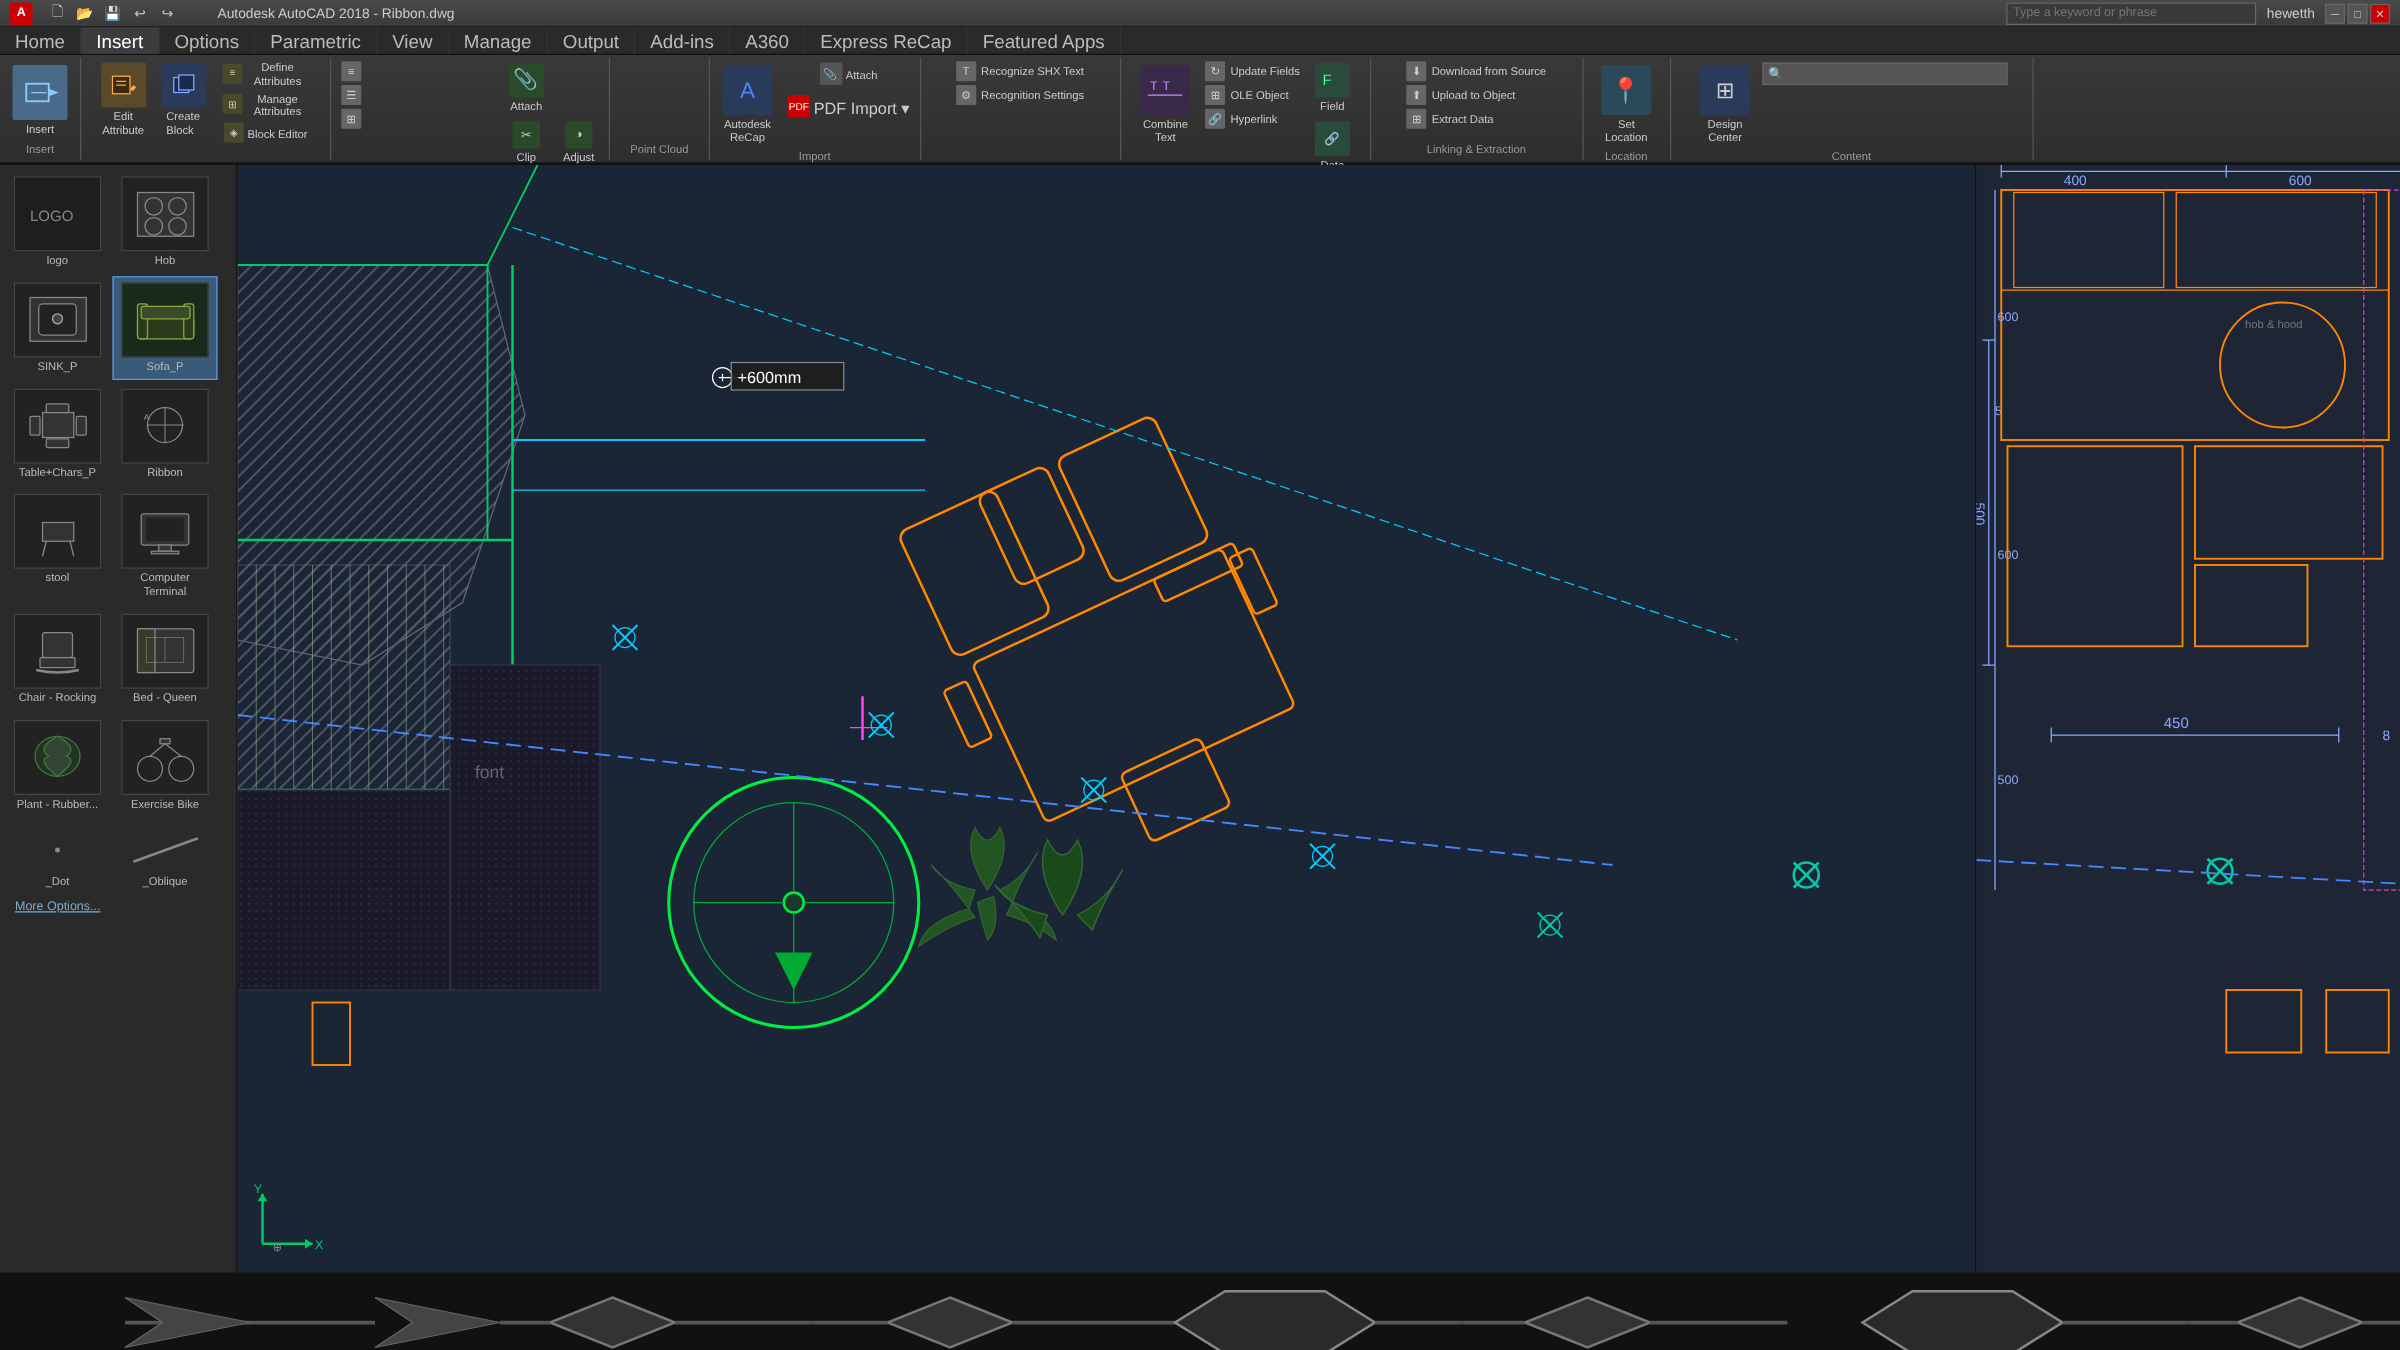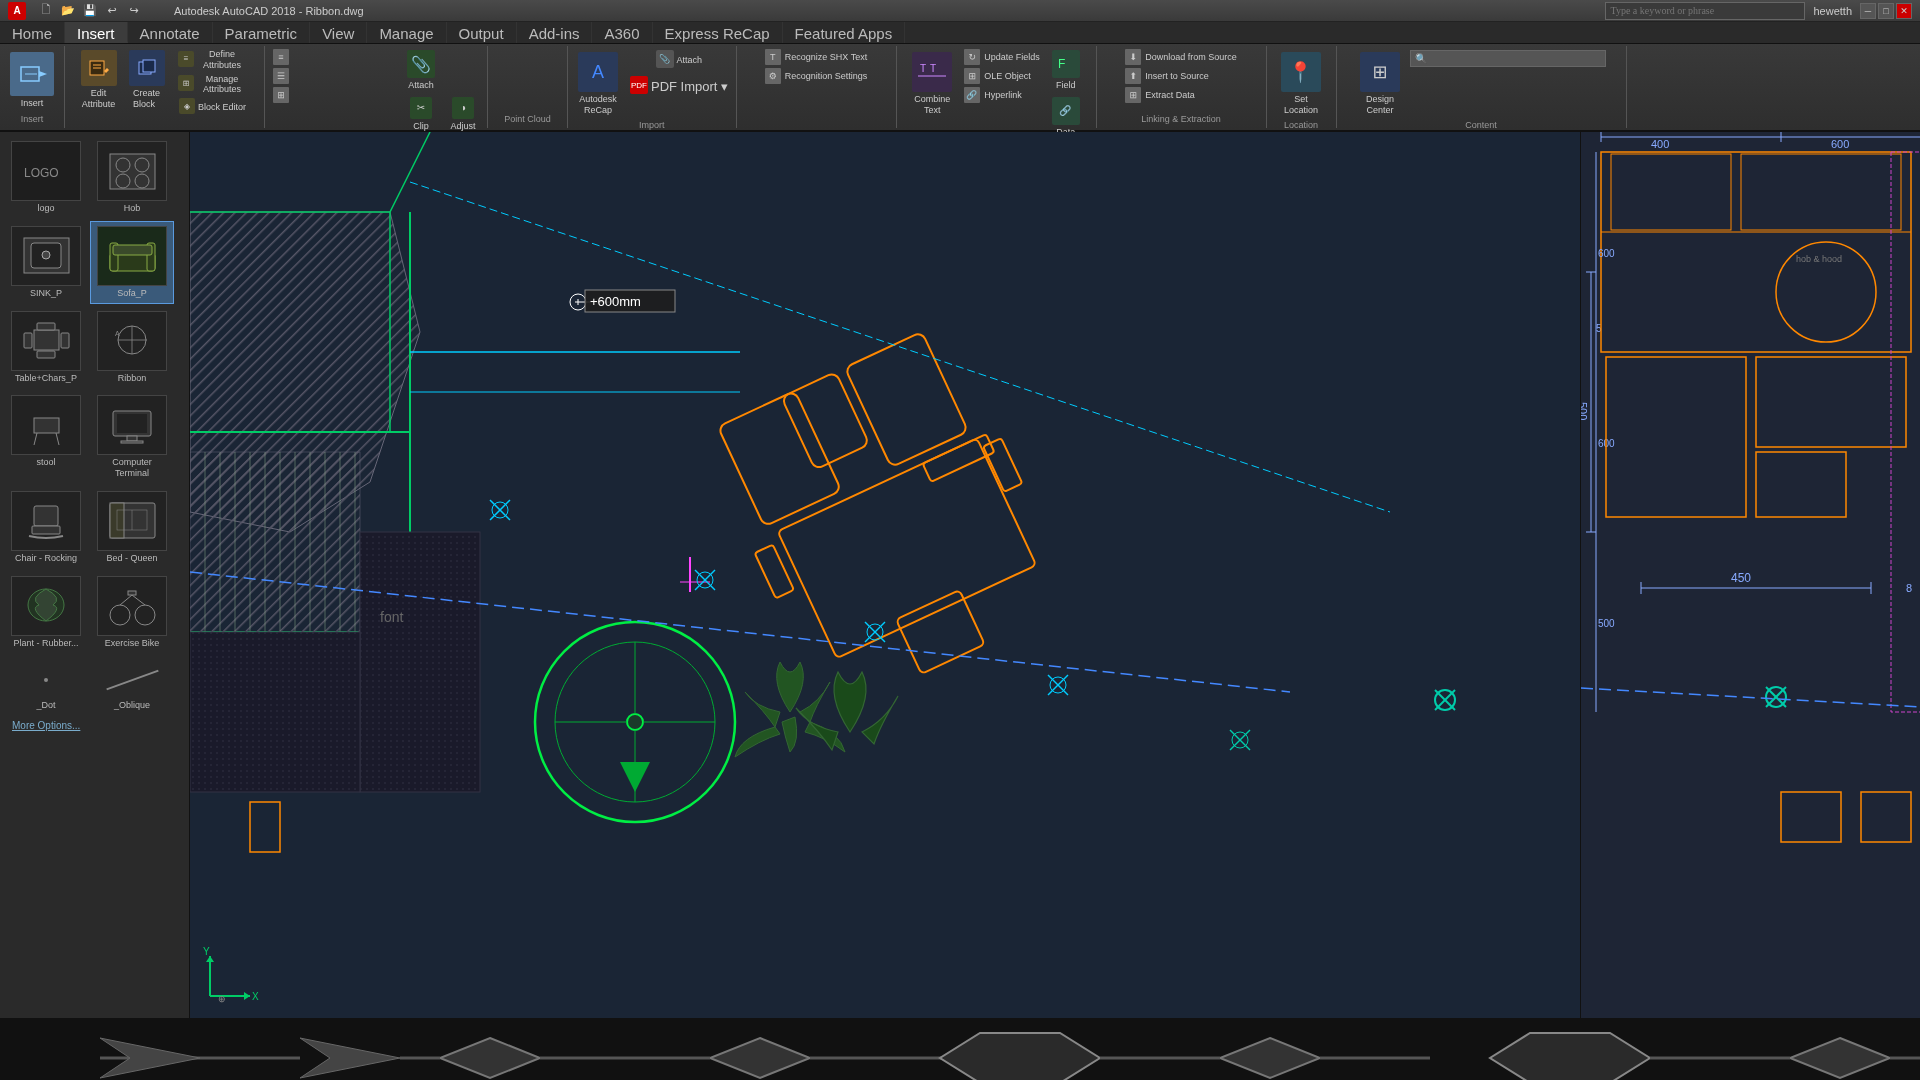--- a/index.html
+++ b/index.html
@@ -254,35 +254,35 @@
     <div class="qat">
       <div class="qat-btn">🗋</div>
       <div class="qat-btn">📂</div>
       <div class="qat-btn">💾</div>
       <div class="qat-btn">↩</div>
       <div class="qat-btn">↪</div>
     </div>
     <div id="titlebar-title" style="margin-left:20px;">Autodesk AutoCAD 2018 - Ribbon.dwg</div>
   </div>
   <div style="display:flex;align-items:center;gap:8px;">
-    <input id="search-box-top" style="width: 200px; height: 18px; background: rgb(58, 58, 58); border: 1px solid rgb(102, 102, 102); color: rgb(204, 204, 204); font-size: 10px; padding: 0px 4px; font-family: Liberation Serif, serif;" placeholder="Type a keyword or phrase">
+    <input id="search-box-top" style="width: 200px; height: 18px; background: rgb(58, 58, 58); border: 1px solid rgb(102, 102, 102); color: rgb(204, 204, 204); font-size: 10px; padding: 0px 4px;" placeholder="Type a keyword or phrase">
     <span style="color:#ccc;font-size:11px;">hewetth</span>
     <div id="titlebar-controls" style="display:flex;gap:2px;">
       <div class="titlebar-btn">─</div>
       <div class="titlebar-btn">□</div>
       <div class="titlebar-btn" style="background:#c00;">✕</div>
     </div>
   </div>
 </div>
 
 <div id="ribbon">
   <div id="ribbon-tabs">
     <div class="ribbon-tab">Home</div>
     <div class="ribbon-tab active">Insert</div>
-    <div class="ribbon-tab">Annotate</div>
+    <div class="ribbon-tab">Options</div>
     <div class="ribbon-tab">Parametric</div>
     <div class="ribbon-tab">View</div>
     <div class="ribbon-tab">Manage</div>
     <div class="ribbon-tab">Output</div>
     <div class="ribbon-tab">Add-ins</div>
     <div class="ribbon-tab">A360</div>
     <div class="ribbon-tab">Express ReCap</div>
     <div class="ribbon-tab">Featured Apps</div>
   </div>
 
@@ -468,21 +468,21 @@
 
     <div class="ribbon-group" style="min-width:170px;">
       <div class="ribbon-group-items">
         <div style="display:flex;flex-direction:column;gap:1px;">
           <div class="ribbon-small-btn">
             <div class="ribbon-small-btn-icon">⬇</div>
             <span>Download from Source</span>
           </div>
           <div class="ribbon-small-btn">
             <div class="ribbon-small-btn-icon">⬆</div>
-            <span>Insert to Source</span>
+            <span>Upload to Object</span>
           </div>
           <div class="ribbon-small-btn">
             <div class="ribbon-small-btn-icon">⊞</div>
             <span>Extract  Data</span>
           </div>
         </div>
       </div>
       <div class="ribbon-group-label">Linking &amp; Extraction</div>
     </div>
 

